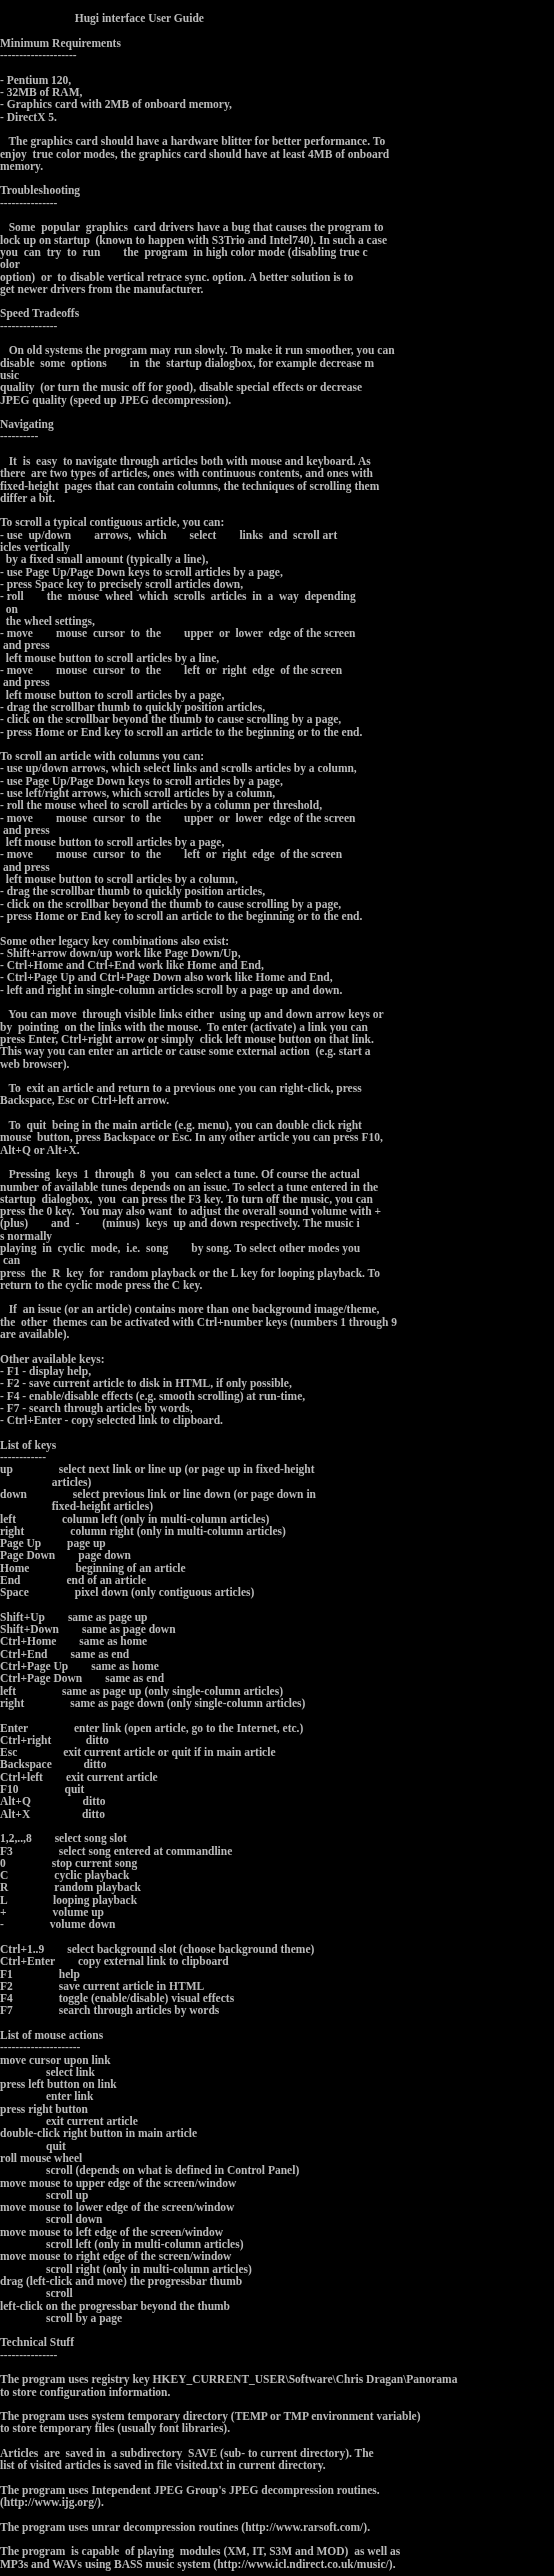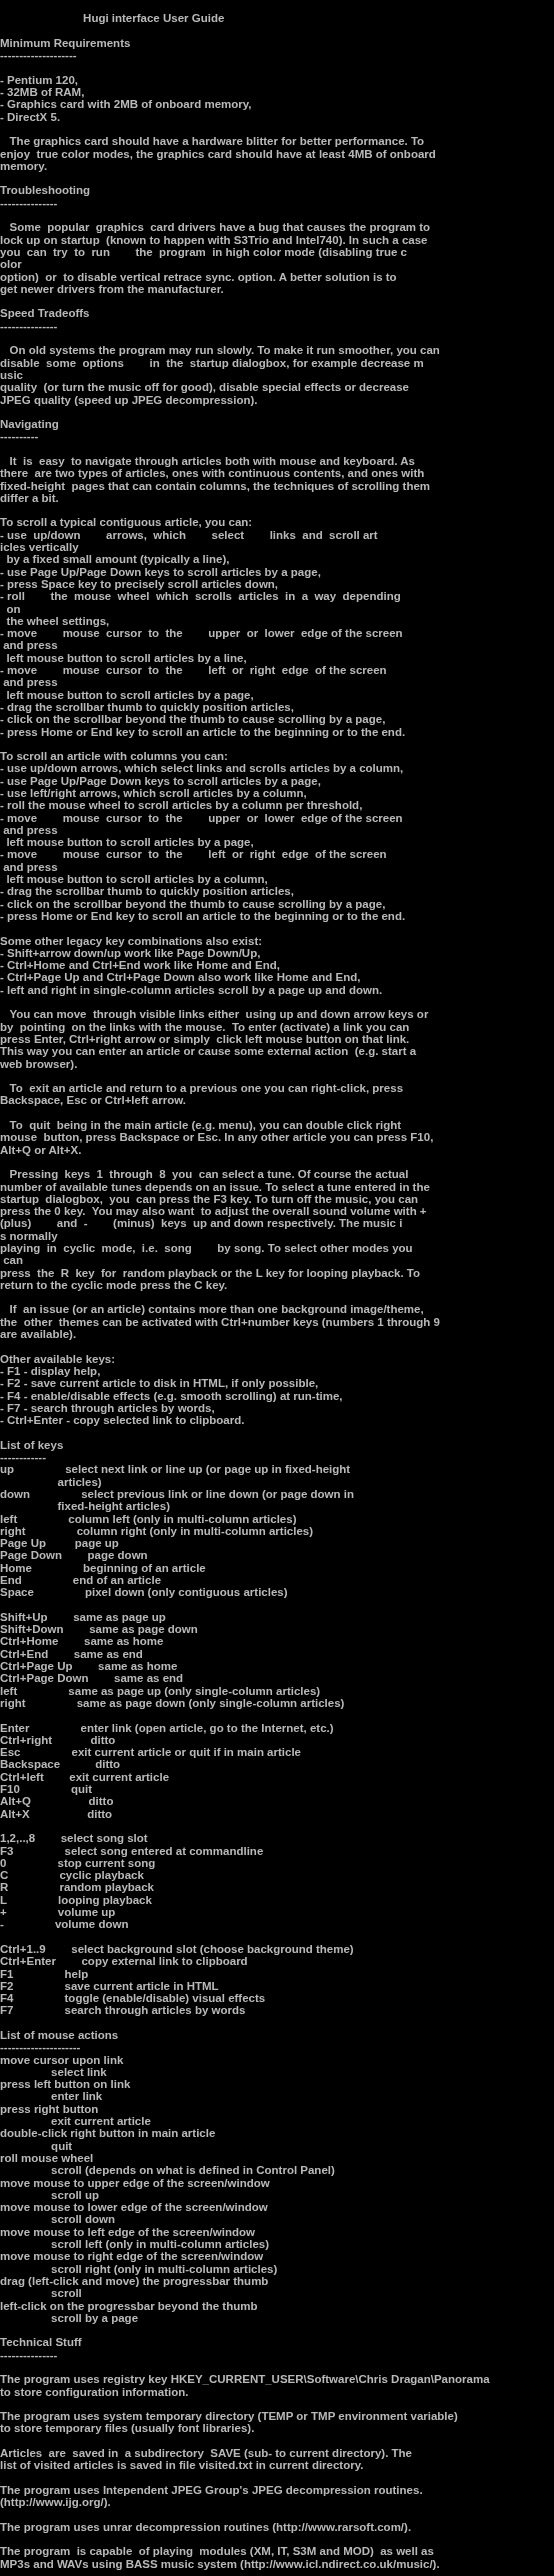--- a/index.html
+++ b/index.html
@@ -10,21 +10,21 @@
   .screen {
     position: relative;
     width: 555px;
     height: 2576px;
     background: var(--bg, #000000);
     overflow: hidden;
   }
   .doc {
     margin: 0;
     padding: 12.3px 0 0 0;
-    font-family: Liberation Sans, sans-serif;
+    font-family: Liberation Serif, serif;
     font-size: 11.5px;
     line-height: 12.3px;
     color: var(--fg, #b9b9b9);
     white-space: pre;
     font-weight: bold;
     -webkit-font-smoothing: none;
   }
 </style>
 </head>
 <body>

